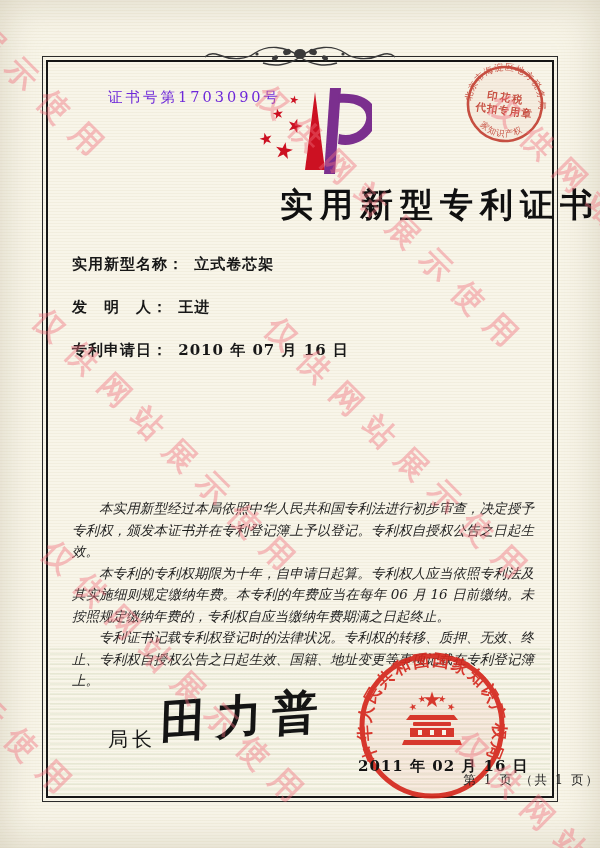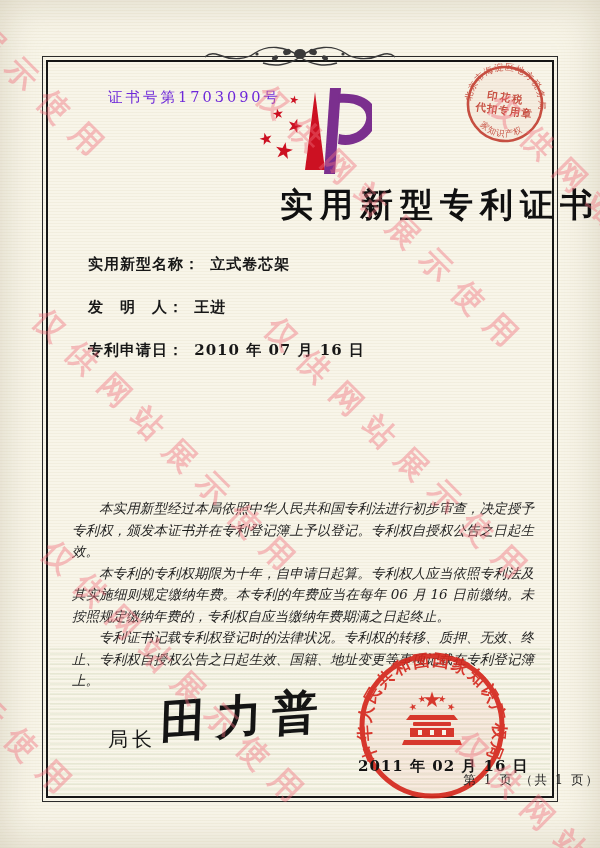--- a/index.html
+++ b/index.html
@@ -21,21 +21,21 @@
   
   .cert-no{position:absolute;left:76px;top:88px;font-size:14.5px;letter-spacing:3px;color:#6d28d9;margin-left:32px;}
   
   .logo{position:absolute;left:238px;top:84px;width:134px;height:90px;}
   
   .tax-stamp{position:absolute;left:464px;top:63px;width:82px;height:82px;transform:rotate(8deg);opacity:.88;}
   
   .title{position:absolute;left:0;top:183px;width:600px;text-align:right;
         font-size:33px;font-weight:bold;letter-spacing:7px;color:#101010;}
   
-  .fields{position:absolute;left:88px;top:255px;width:460px;}
+  .fields{position:absolute;left:72px;top:255px;width:460px;}
   .field-row{height:43px;font-size:15px;font-weight:bold;color:#171717;letter-spacing:1px;}
   .field-row .lbl{display:inline-block;}
   .field-row .val{display:inline-block;margin-left:4px;}
   
   .body-text{position:absolute;left:72px;top:498px;width:462px;
         font-size:13.5px;line-height:21.5px;color:#1f1f1f;font-style:italic;text-align:justify;}
   .body-text p{margin:0;text-indent:2em;}
   
   .sig-title{position:absolute;left:108px;top:726px;font-size:20px;letter-spacing:4px;color:#1a1a1a;}
   .sig-name{position:absolute;left:160px;top:686px;font-size:46px;letter-spacing:10px;color:#141414;

